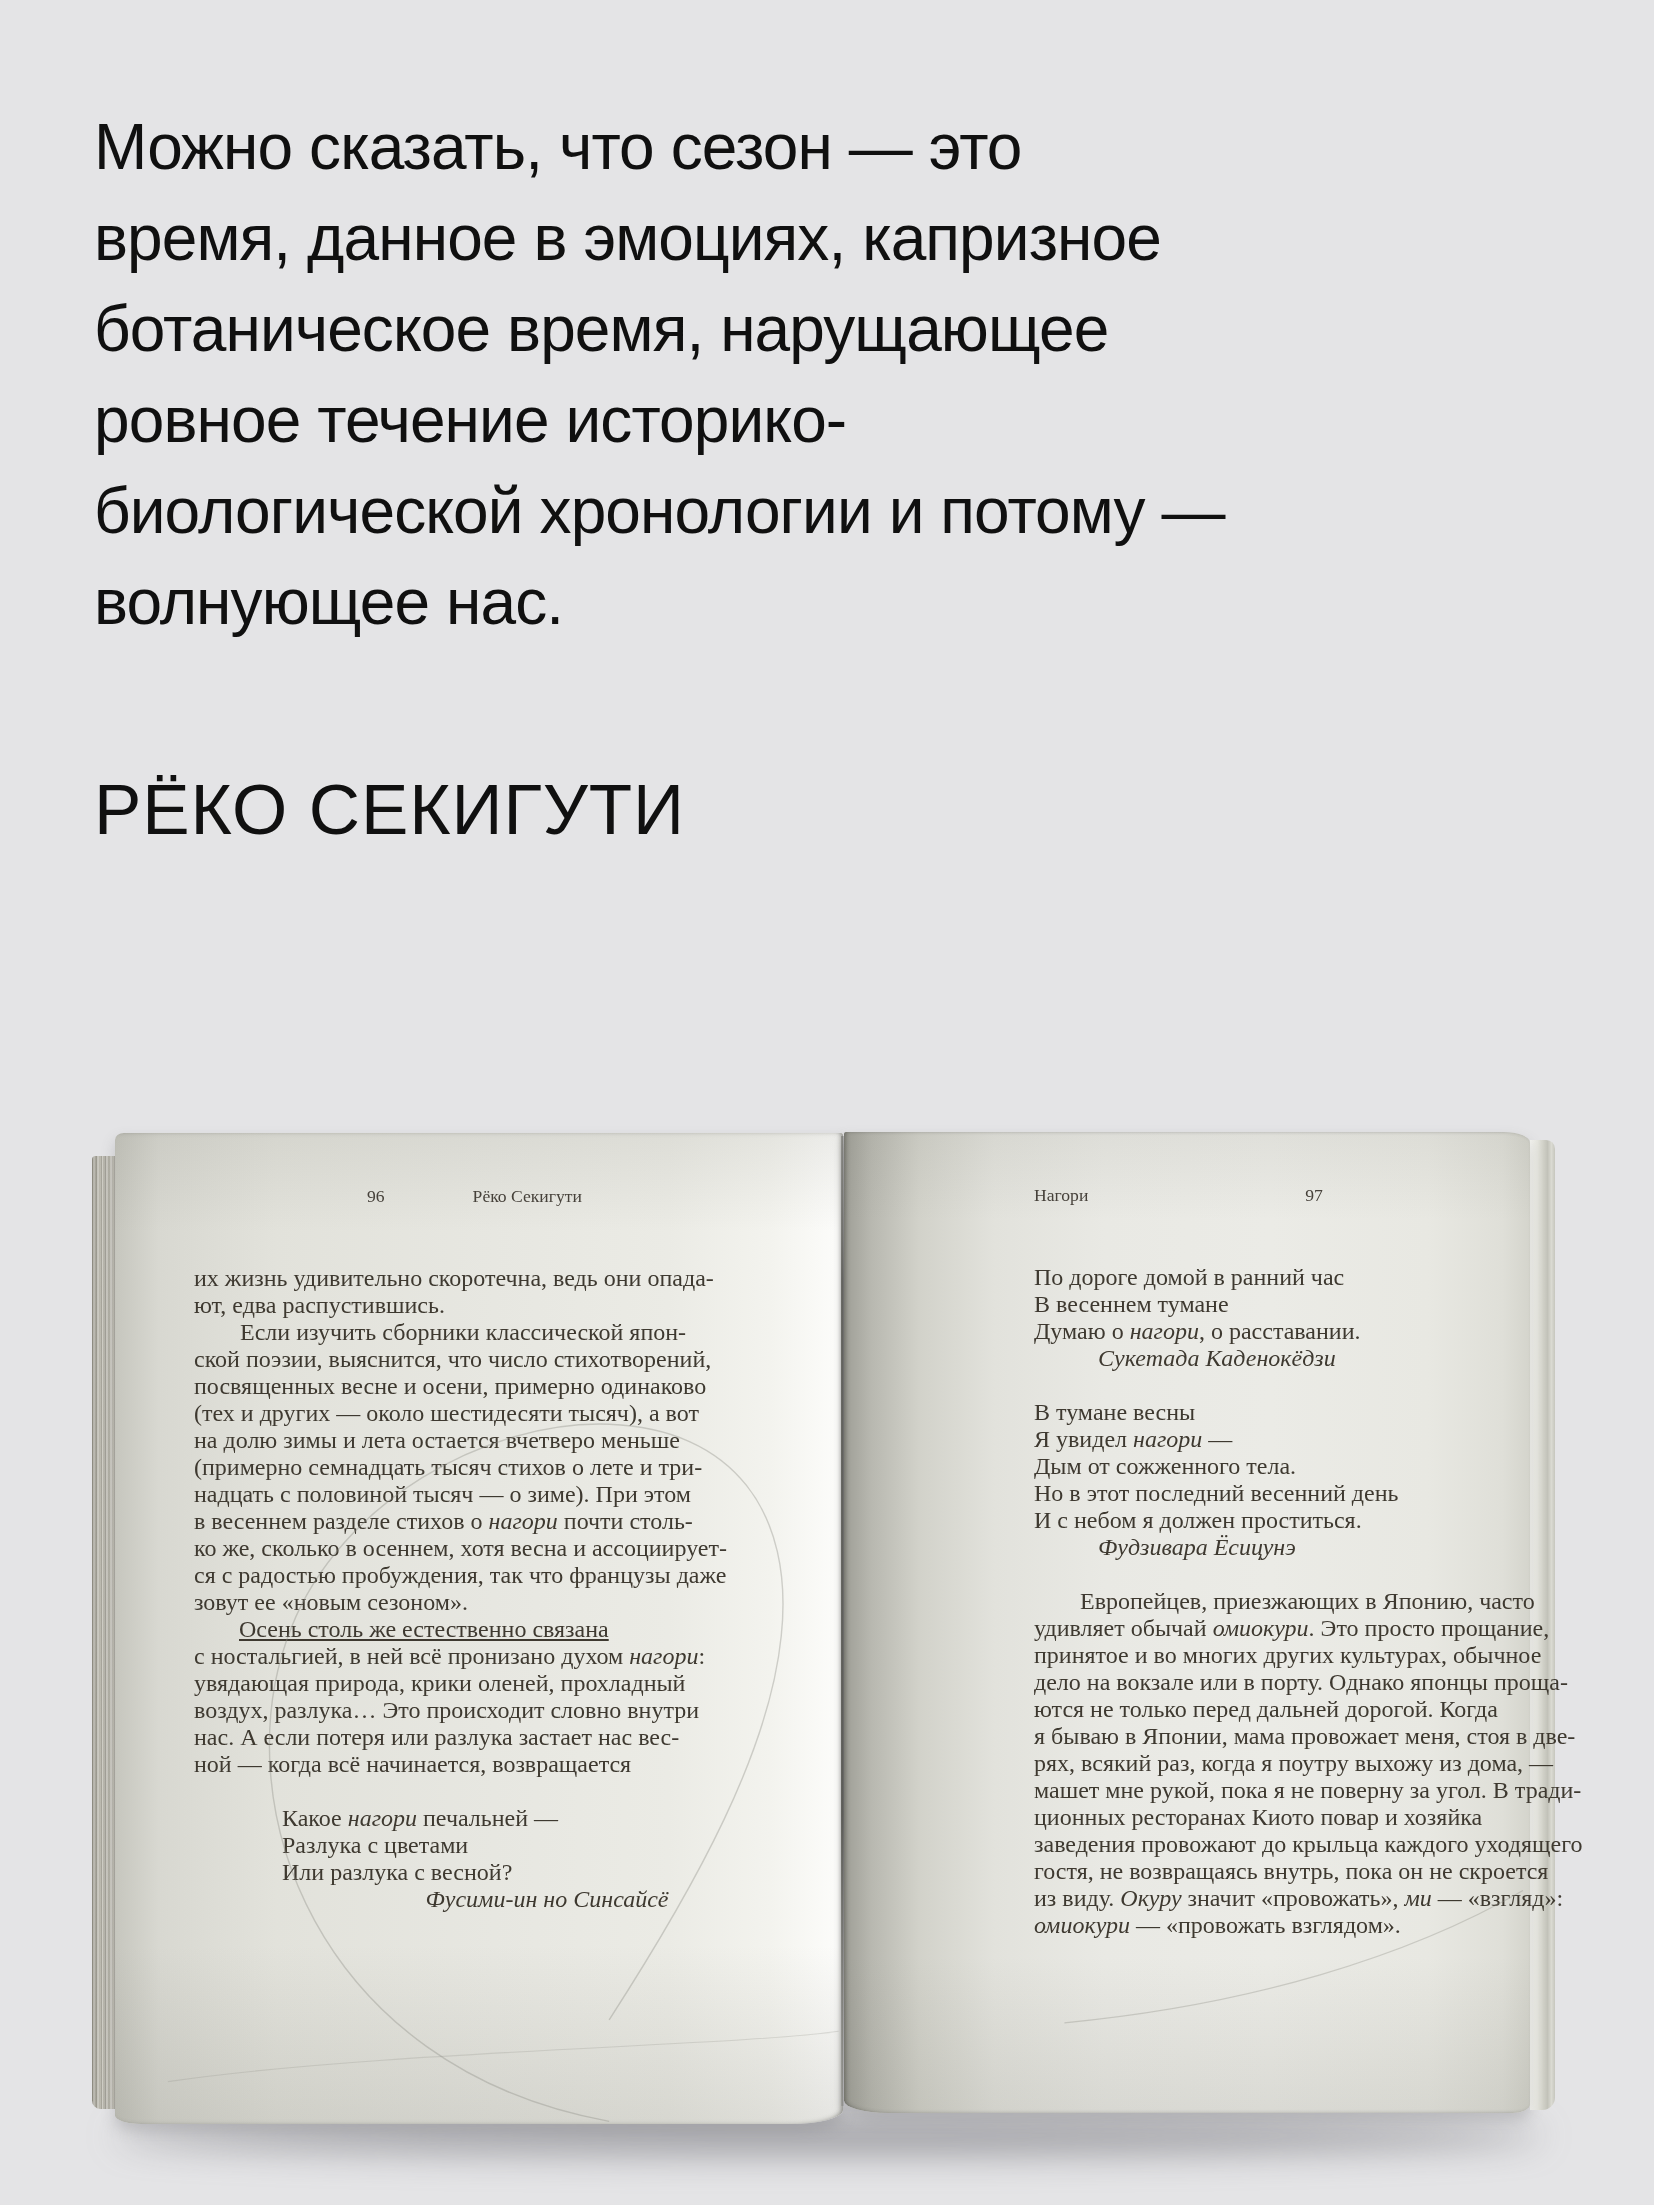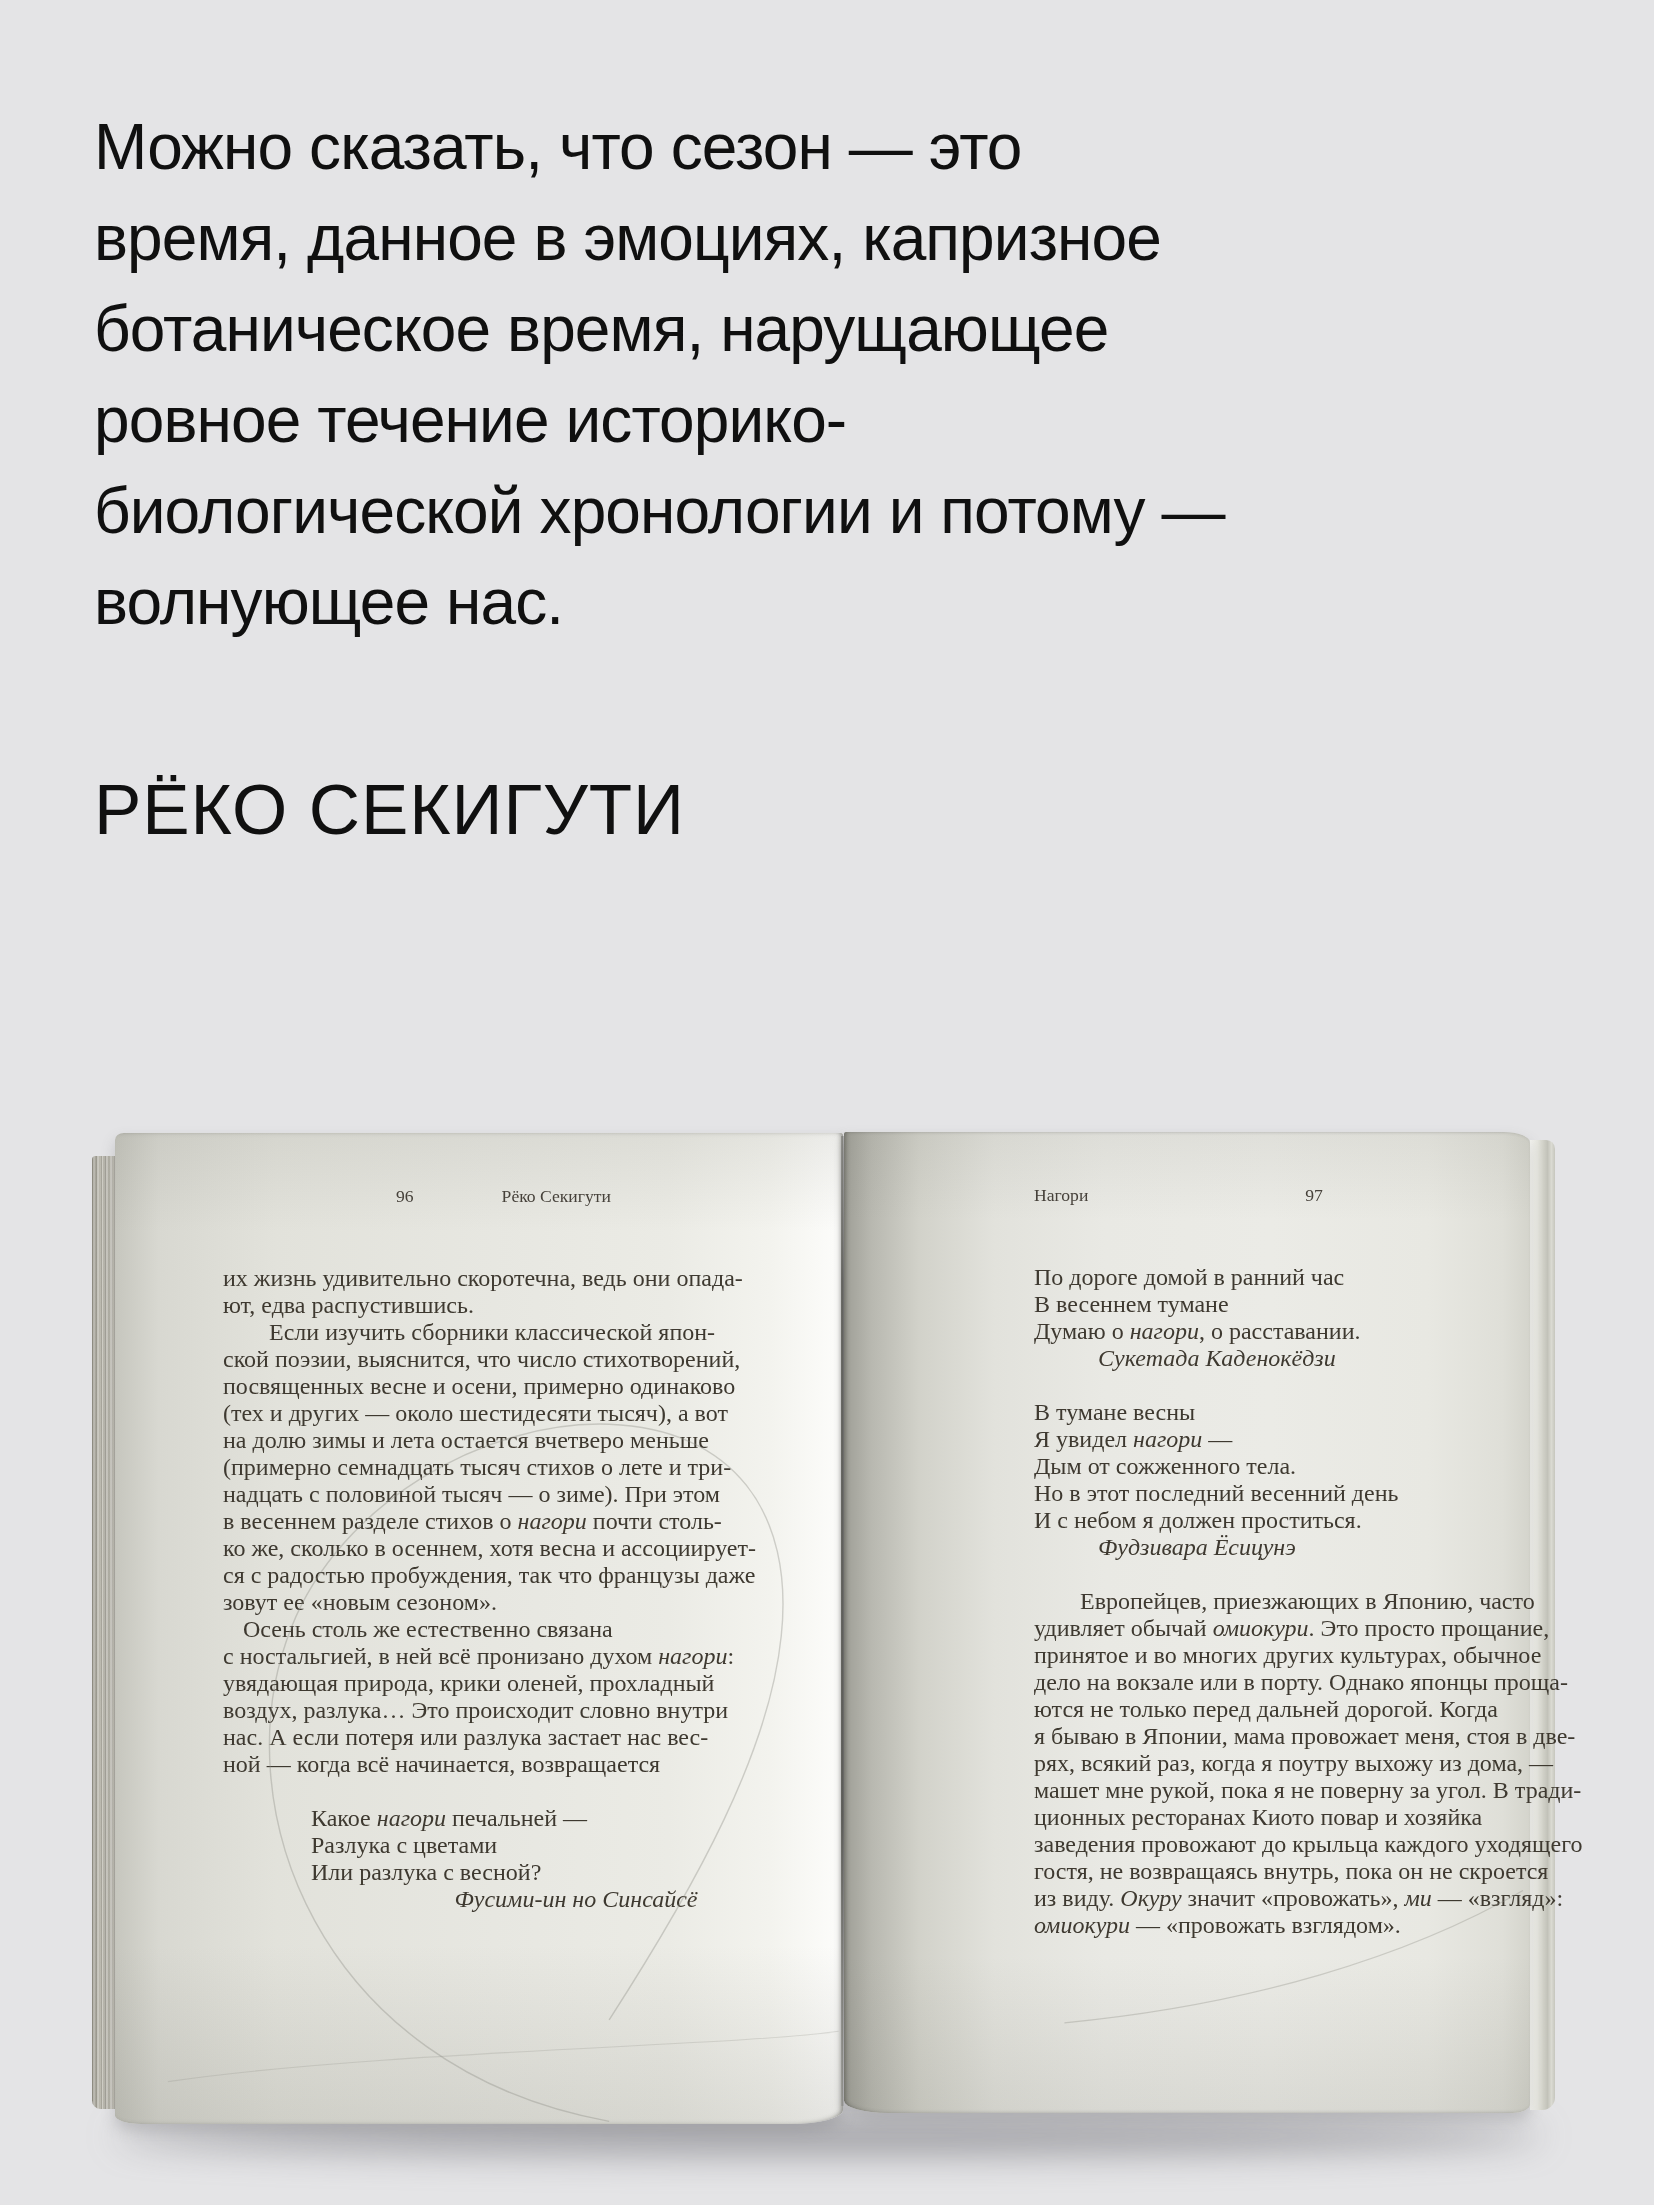--- a/index.html
+++ b/index.html
@@ -34,21 +34,21 @@
        border-radius:1.8px 26.5px 17.6px 44px / 1.8px 10.6px 8.8px 12.4px;
        background:
          linear-gradient(to bottom, rgba(120,120,110,0.10), rgba(0,0,0,0) 9%, rgba(0,0,0,0) 84%, rgba(90,90,80,0.12)),
          linear-gradient(to right,#9e9e96 0%,#b8b8b0 4%,#d2d2ca 11%,#e2e2dc 22%,#e9e9e4 38%,#ebebe6 62%,#e8e8e2 85%,#dfdfd8 96%,#d4d4cc 100%);
        box-shadow:inset 2.6px 0 4.4px -0.9px rgba(50,50,44,0.45), 0 7px 14px rgba(100,100,105,0.25);}
   .crease{position:absolute;left:749px;top:7px;width:2.6px;height:970px;z-index:3;
        background:linear-gradient(to bottom, rgba(40,40,35,0.25), rgba(40,40,35,0.55) 15%, rgba(40,40,35,0.6) 70%, rgba(40,40,35,0.12));}
 
   
   .content{position:absolute;font-family:"Liberation Serif",serif;color:#3e3930;}
-  .content-left{left:108px;top:53px;width:547px;}
+  .content-left{left:79px;top:53px;width:547px;}
   .content-right{left:190px;top:53px;width:494px;}
   .pg-header{display:flex;font-size:17.6px;color:#46413a;margin-bottom:58px;white-space:nowrap;}
   .content-left .pgnum{margin-left:173px;}
   .content-left .rhead{margin-left:88px;}
   .content-right .pgnum{margin-left:217px;}
   .body{font-size:24px;line-height:27px;}
   .line{white-space:nowrap;}
   .line.gap{height:27px;}
   .line i{font-style:italic;}
   .curve{position:absolute;left:0;top:0;pointer-events:none;z-index:4;}
@@ -88,21 +88,21 @@
           <div class="line"><span>ской поэзии, выяснится, что число стихотворений,</span></div>
           <div class="line"><span>посвященных весне и осени, примерно одинаково</span></div>
           <div class="line"><span>(тех и других — около шестидесяти тысяч), а вот</span></div>
           <div class="line"><span>на долю зимы и лета остается вчетверо меньше</span></div>
           <div class="line"><span>(примерно семнадцать тысяч стихов о лете и три-</span></div>
           <div class="line"><span>надцать с половиной тысяч — о зиме). При этом</span></div>
           <div class="line"><span>в весеннем разделе стихов о </span><i>нагори</i><span> почти столь-</span></div>
           <div class="line"><span>ко же, сколько в осеннем, хотя весна и ассоциирует-</span></div>
           <div class="line"><span>ся с радостью пробуждения, так что французы даже</span></div>
           <div class="line"><span>зовут ее «новым сезоном».</span></div>
-          <div class="line" style="margin-left: 20px;"><span>Осень столь же естественно связана</span></div>
+          <div class="line" style="margin-left: 45px; text-decoration: underline;"><span>Осень столь же естественно связана</span></div>
           <div class="line"><span>с ностальгией, в ней всё пронизано духом </span><i>нагори</i><span>:</span></div>
           <div class="line"><span>увядающая природа, крики оленей, прохладный</span></div>
           <div class="line"><span>воздух, разлука… Это происходит словно внутри</span></div>
           <div class="line"><span>нас. А если потеря или разлука застает нас вес-</span></div>
           <div class="line"><span>ной — когда всё начинается, возвращается</span></div>
           <div class="line gap"></div>
           <div class="line" style="margin-left: 88px;"><span>Какое </span><i>нагори</i><span> печальней —</span></div>
           <div class="line" style="margin-left: 88px;"><span>Разлука с цветами</span></div>
           <div class="line" style="margin-left: 88px;"><span>Или разлука с весной?</span></div>
           <div class="line" style="margin-left: 159px; text-align: center;"><i>Фусими-ин но Синсайсё</i></div>

